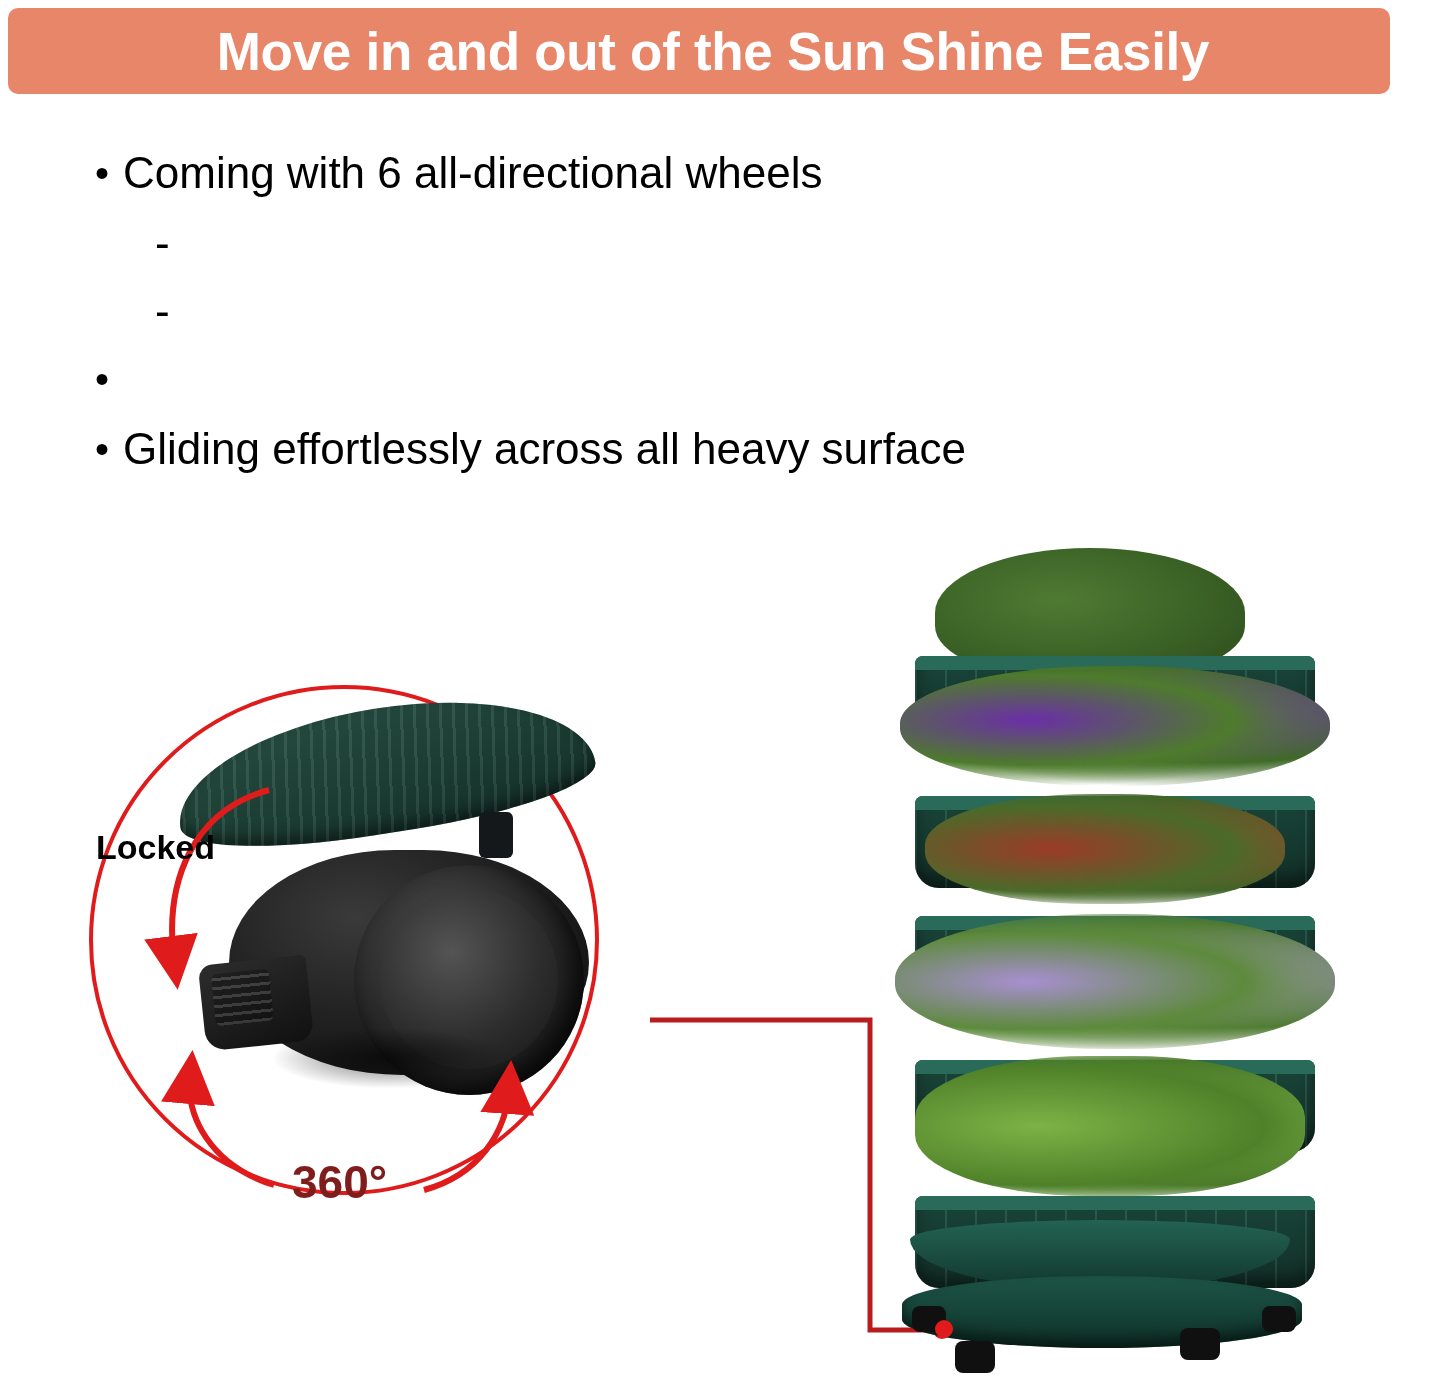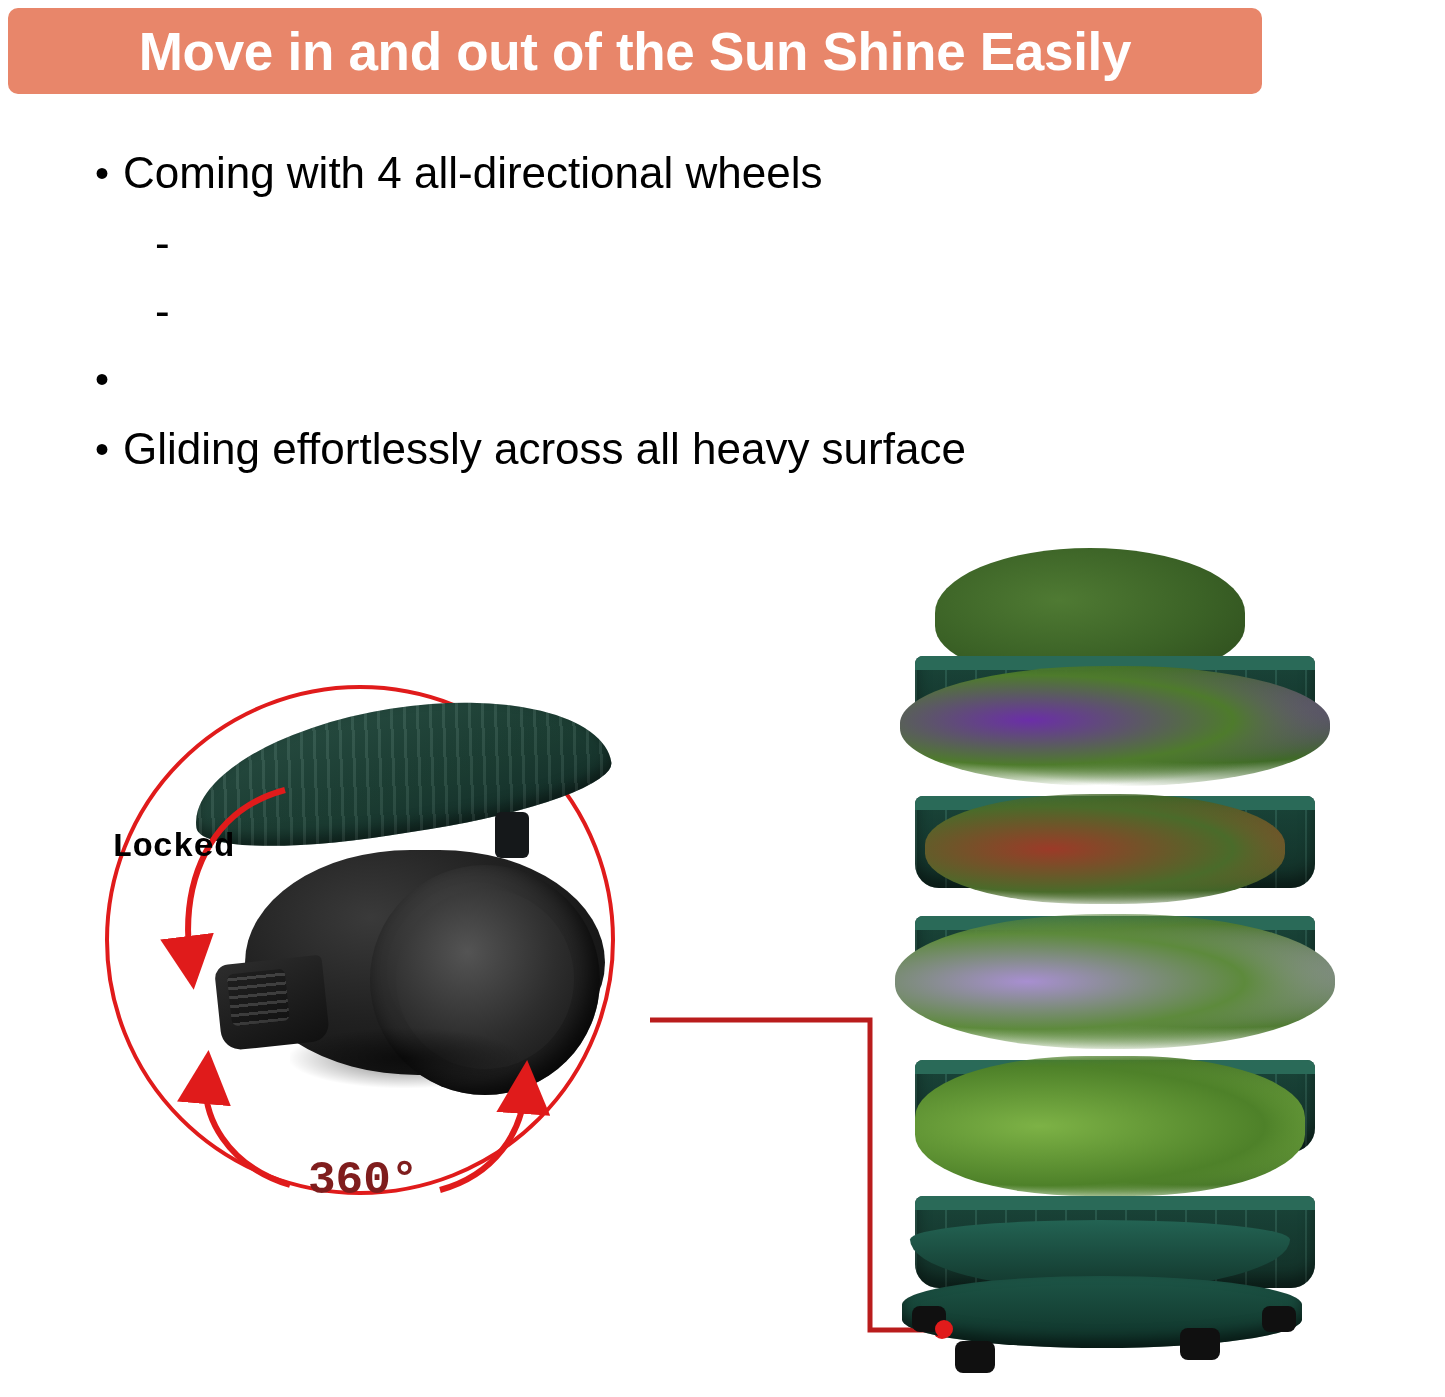--- a/index.html
+++ b/index.html
@@ -13,27 +13,28 @@
     position: relative;
     font-family: "Liberation Sans", sans-serif;
     overflow: hidden;
   }
 
   
   .banner {
     position: absolute;
     left: 8px;
     top: 8px;
-    width: 1254px;
+    width: 1354px;
     height: 86px;
     background: #e8866a;
     border-radius: 10px;
     display: flex;
     align-items: center;
     justify-content: center;
+    padding-left: 28px;
   }
   .banner-text {
     color: #ffffff;
     font-size: 53px;
     font-weight: bold;
     letter-spacing: -0.3px;
     white-space: nowrap;
   }
 
   
@@ -76,25 +77,24 @@
   }
   .sub-text {
     font-size: 44px;
     line-height: 66px;
     color: #000;
   }
 
   
   .caster-area {
     position: absolute;
-    left: 40px;
+    left: 24px;
     top: 660px;
     width: 640px;
     height: 620px;
-    font-family: Liberation Mono, monospace;
   }
   .circle-outline {
     position: absolute;
     left: 65px;
     top: 25px;
     width: 510px;
     height: 510px;
     border: 4px solid #e01b1b;
     border-radius: 50%;
     box-sizing: border-box;
@@ -298,21 +298,21 @@
 <body>
 
 <div class="banner">
   <div class="banner-text">Move in and out of the Sun Shine Easily</div>
 </div>
 
 <div class="features">
 
   <div class="feat-row">
     <span class="bullet">•</span>
-    <span class="feat-text">Coming with 4 all-directional wheels</span>
+    <span class="feat-text">Coming with 6 all-directional wheels</span>
   </div>
 
   <div class="sub-row">
     <span class="sub-dash">-</span>
   </div>
 
   <div class="sub-row">
     <span class="sub-dash">-</span>
   </div>
 

